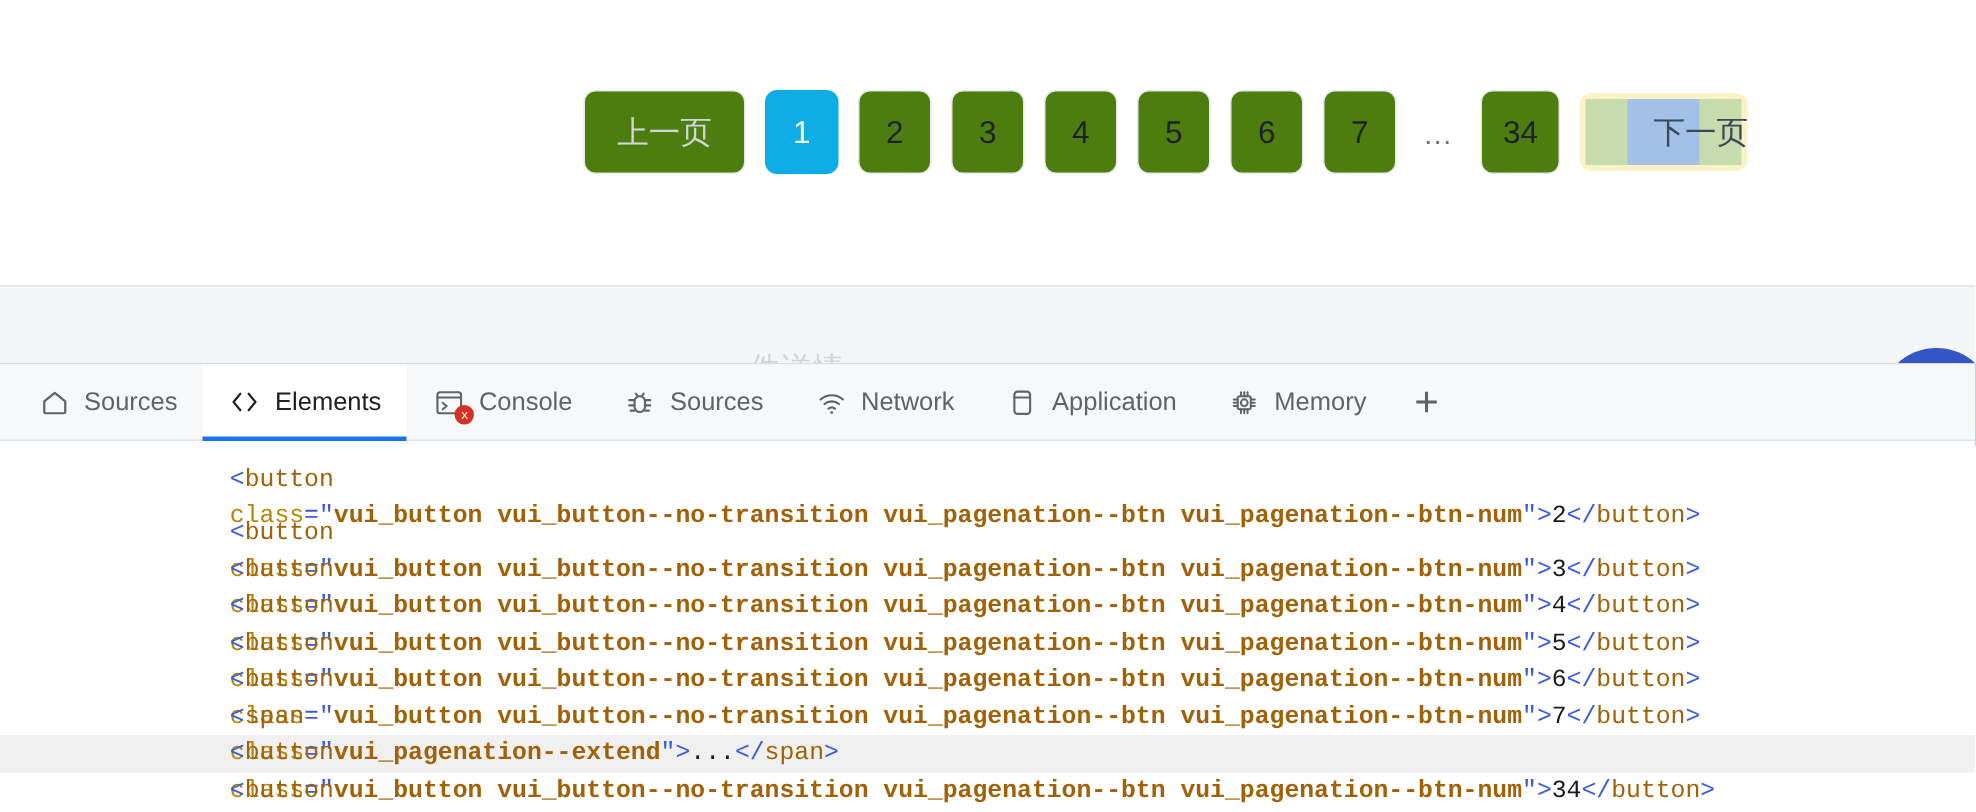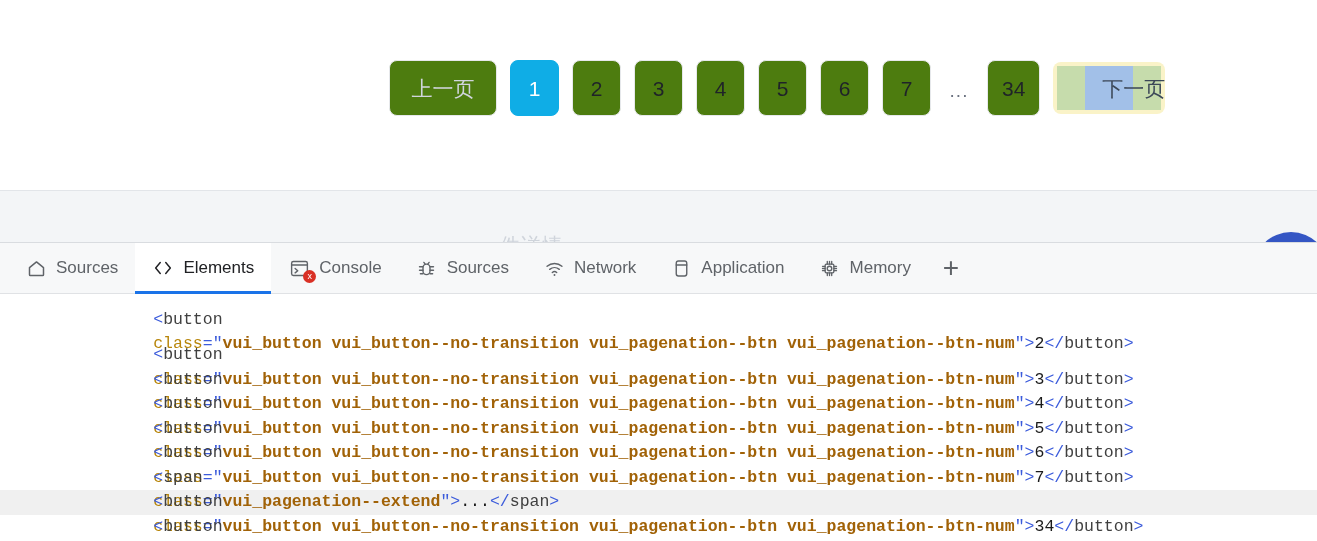--- a/index.html
+++ b/index.html
@@ -223,21 +223,21 @@
     white-space: pre;
     padding-left: 0;
     color: #222;
   }
   .code-line.selected { background: #f0f0f0; }
 
   .ind1 { padding-left: 74px; }
   .ind0 { padding-left: 56px; }
 
   .tk-br    { color: #3b5bdb; }           
-  .tk-tag   { color: #404040; }           
+  .tk-tag   { color: #a16207; }           
   .tk-attr  { color: #b8860b; }           
   .tk-val   { color: #a16207; font-weight: bold; }           
   .tk-txt   { color: #1a1a1a; }
 </style>
 </head>
 <body>
 
 <div id="app">
 
   <div class="page-region">

